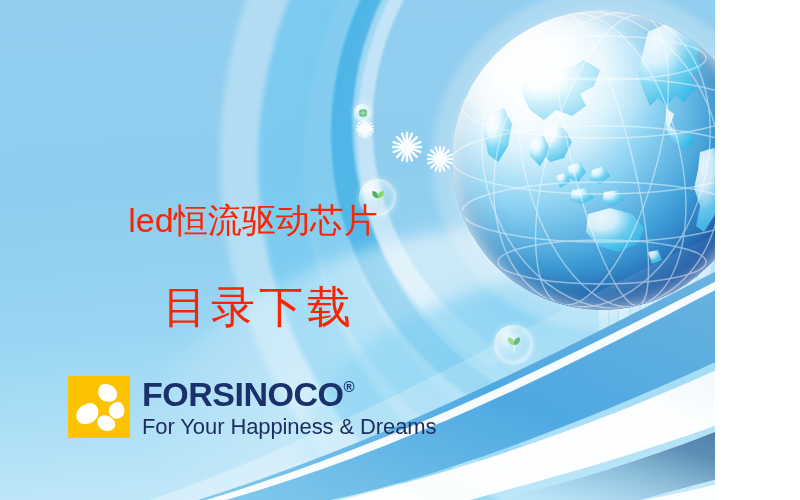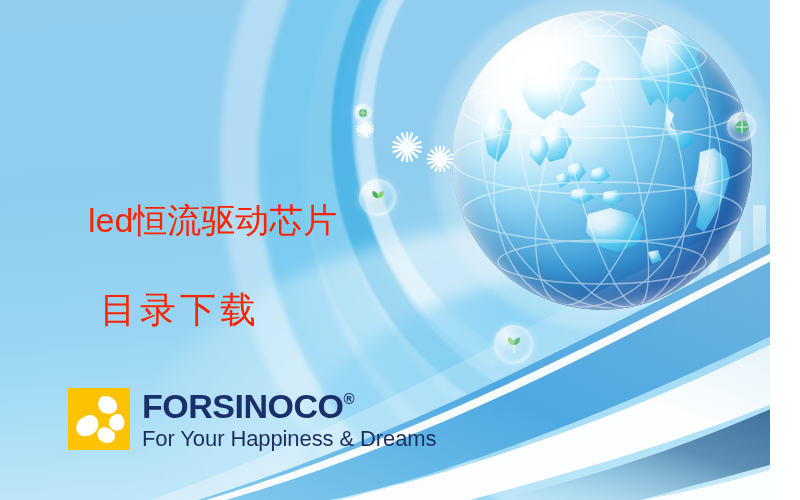--- a/index.html
+++ b/index.html
@@ -5,24 +5,25 @@
   html, body {
     margin: 0; padding: 0;
     background: #ffffff;
   }
   body {
     font-family: "Liberation Sans", sans-serif;
   }
 
   #banner {
     position: relative;
-    width: 770px;
+    width: 715px;
     height: 500px;
     overflow: hidden;
     background: linear-gradient(175deg, #93ceef 0%, #8fcdee 35%, #9ad6f3 62%, #b3e2f7 82%, #cdecfa 100%);
+    text-align: center;
   }
 
   
   .art { position: absolute; pointer-events: none; }
 
   .swirl-wrap {
     position: absolute;
     left: 0; top: 0; right: 0; bottom: 0;
     overflow: hidden;
   }
@@ -191,32 +192,32 @@
     white-space: pre;
   }
   .hl-line1 {
     display: block;
     font-size: 34px;
     font-family: "Liberation Sans", "DejaVu Sans", sans-serif;
     letter-spacing: 0px;
   }
   .hl-line2 {
     display: block;
-    font-size: 36px;
-    font-family: Liberation Mono, monospace;
+    font-size: 44px;
+    font-family: Liberation Serif, serif;
     padding-left: 12px;
-    margin-top: 14px;
+    margin-top: 4px;
     letter-spacing: 4px;
   }
 
   
   #logo {
     position: absolute;
     left: 68px;
-    top: 388px;
+    top: 376px;
     display: flex;
     align-items: center;
   }
   .logo-mark {
     width: 62px; height: 62px;
     background: #fdc300;
     flex: 0 0 auto;
     position: relative;
   }
   .logo-text {

